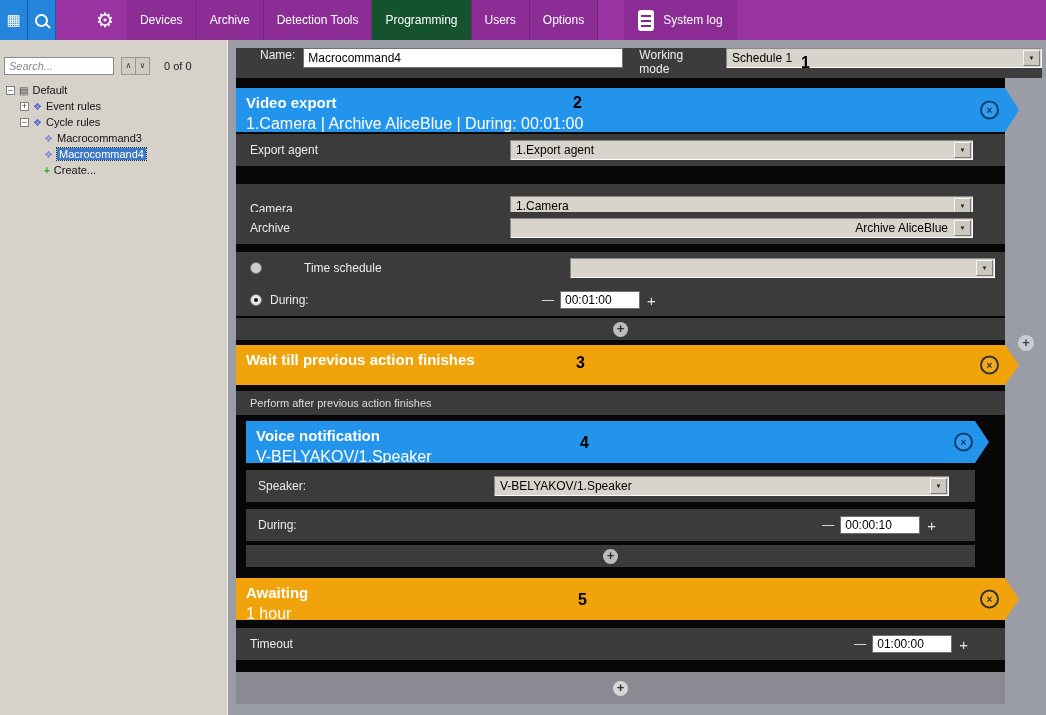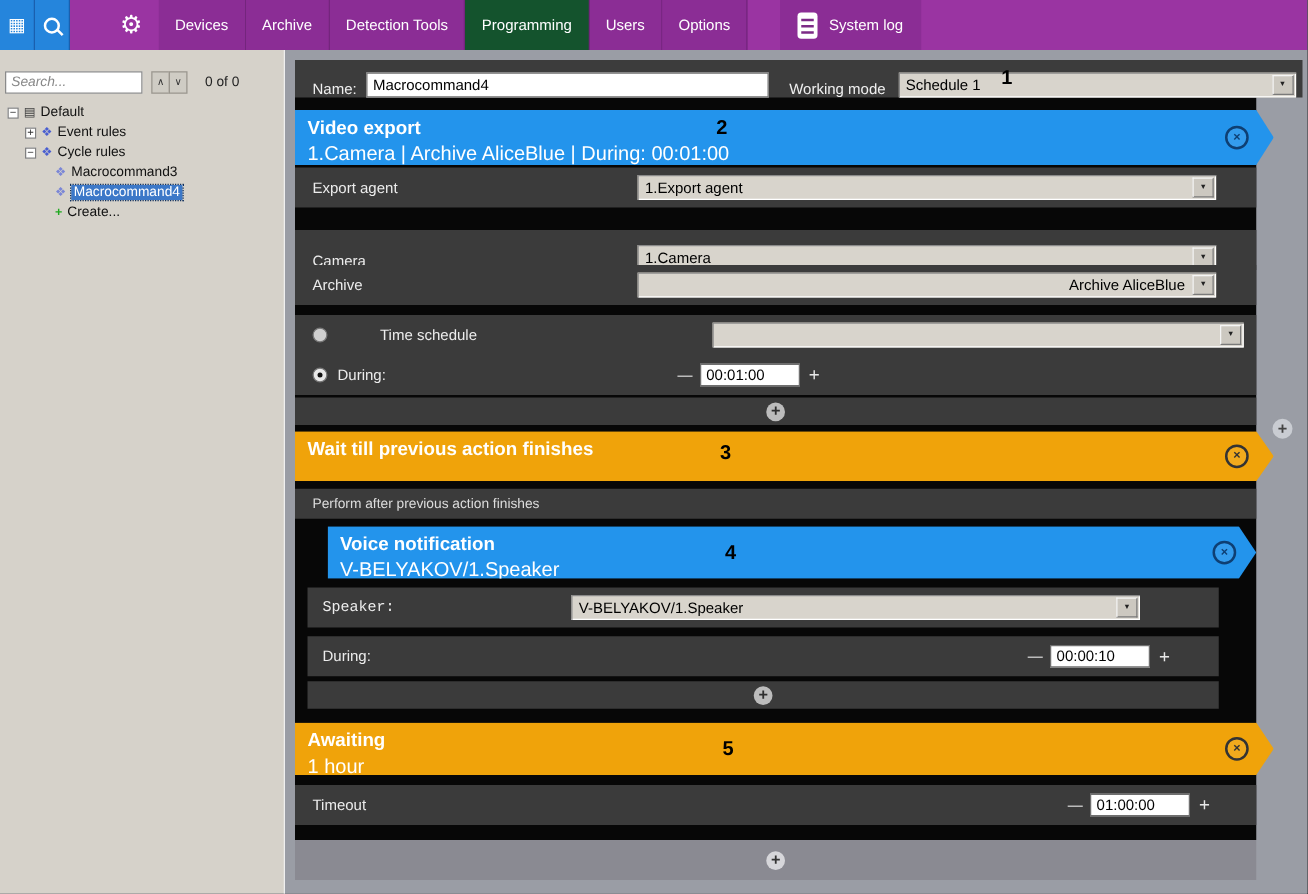--- a/index.html
+++ b/index.html
@@ -31,21 +31,21 @@
   .spinbtn+.spinbtn{margin-left:-1px;}
   .count{margin-left:14px;font-size:11px;color:#222;}
   .tree{position:absolute;left:0;top:42px;width:228px;font-size:11px;color:#111;}
   .trow{height:16px;display:flex;align-items:center;white-space:nowrap;}
   .expander{width:9px;height:9px;border:1px solid #808080;background:#fff;font-size:9px;line-height:7px;text-align:center;box-sizing:border-box;margin-right:4px;color:#333;cursor:pointer;flex:0 0 auto;}
   .ticon{margin-right:4px;font-size:10px;flex:0 0 auto;}
   .sel{background:#3c78c8;color:#fff;outline:1px dotted #10305e;padding:0 2px;}
   
   .main{position:absolute;left:228px;top:40px;width:818px;height:675px;background:#9a9da5;}
   .backdrop{position:absolute;left:8px;top:8px;width:769px;height:624px;background:#070707;}
-  .namerow{position:absolute;left:8px;top:8px;width:806px;height:30px;background:#3c3c3c;display:flex;align-items:flex-end;color:#f0f0f0;font-size:12px;padding-left:14px;box-sizing:border-box;}
+  .namerow{position:absolute;left:8px;top:8px;width:806px;height:30px;background:#3c3c3c;display:flex;align-items:flex-start;color:#f0f0f0;font-size:12px;padding-left:24px;box-sizing:border-box;}
   .input-text{height:20px;background:#fff;border:1px solid #6f6f6f;font-size:12px;padding:0 4px;box-sizing:border-box;color:#000;font-family:"Liberation Sans",sans-serif;}
   .combo{height:20px;background:#d8d4cc;box-shadow:inset 1px 1px 0 #8a8a8a,inset -1px -1px 0 #ffffff;display:flex;align-items:center;position:relative;box-sizing:border-box;cursor:pointer;}
   .cval{flex:1;font-size:12px;color:#000;padding:0 6px;white-space:nowrap;overflow:hidden;}
   .cbtn{width:17px;height:16px;margin:2px 2px 2px 0;background:#ccc8c0;border:1px solid;border-color:#f5f5f5 #7a7a7a #7a7a7a #f5f5f5;display:flex;align-items:center;justify-content:center;font-size:6px;color:#222;box-sizing:border-box;flex:0 0 auto;}
   .banner{position:absolute;color:#fff;clip-path:polygon(0 0,calc(100% - 14px) 0,100% 50%,calc(100% - 14px) 100%,0 100%);box-sizing:border-box;}
   .banner.blue{background:#2394ec;}
   .banner.orange{background:#f0a30a;}
   .btitle{font-size:15px;font-weight:bold;padding:6px 0 0 10px;}
   .bsub{font-size:16px;padding:4px 0 0 10px;}
   .xbtn{position:absolute;top:50%;transform:translateY(-50%);width:15px;height:15px;border-radius:50%;display:flex;align-items:center;justify-content:center;font-size:10px;font-weight:bold;cursor:pointer;background:rgba(255,255,255,0.08);}
@@ -206,28 +206,28 @@
 
   <div class="banner orange" style="left:8px;top:305px;width:783px;height:40px;">
     <div class="btitle">Wait till previous action finishes</div>
     <div class="xbtn dark" style="right:20px;">×</div>
   </div>
 
   <div class="noterow">
     <span>Perform after previous action finishes</span>
   </div>
 
-  <div class="banner blue" style="left:18px;top:381px;width:743px;height:42px;margin-left:16px;">
+  <div class="banner blue" style="left:18px;top:381px;width:743px;height:42px;">
     <div class="btitle">Voice notification</div>
     <div class="bsub">V-BELYAKOV/1.Speaker</div>
     <div class="xbtn navy" style="right:16px;">×</div>
   </div>
 
   <div class="fieldrow w-voice" style="top:430px;">
-    <span class="flabel-v" style="width:211px;font-family:Liberation Mono, monospace;">Speaker:</span>
+    <span class="flabel-v" style="width:248px;">Speaker:</span>
     <div class="combo" style="width:455px;">
       <span class="cval">V-BELYAKOV/1.Speaker</span>
       <span class="cbtn">▼</span>
     </div>
   </div>
 
   <div class="fieldrow w-voice" style="top:469px;">
     <span class="flabel-v">During:</span>
     <span style="margin-left:auto;display:flex;align-items:center;padding-right:32px;">
       <span class="dash">—</span>

